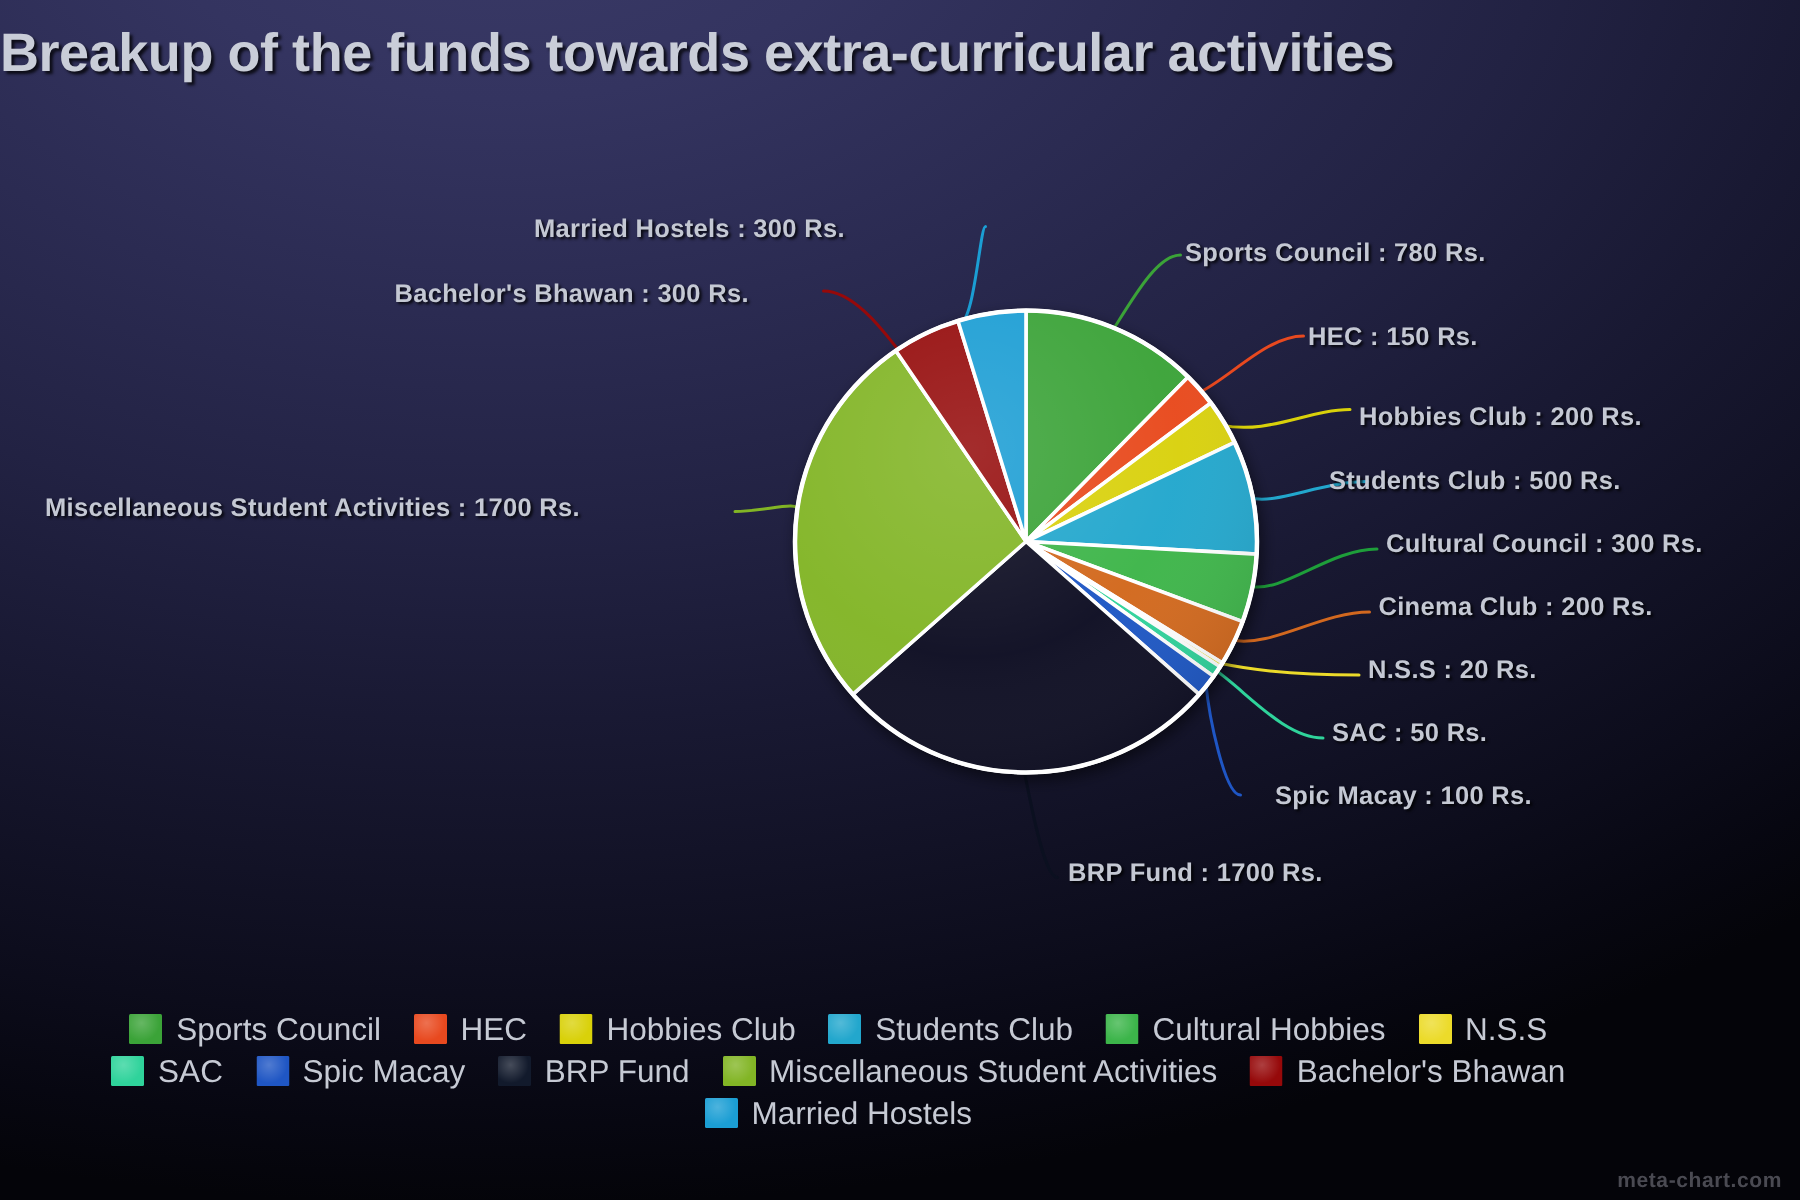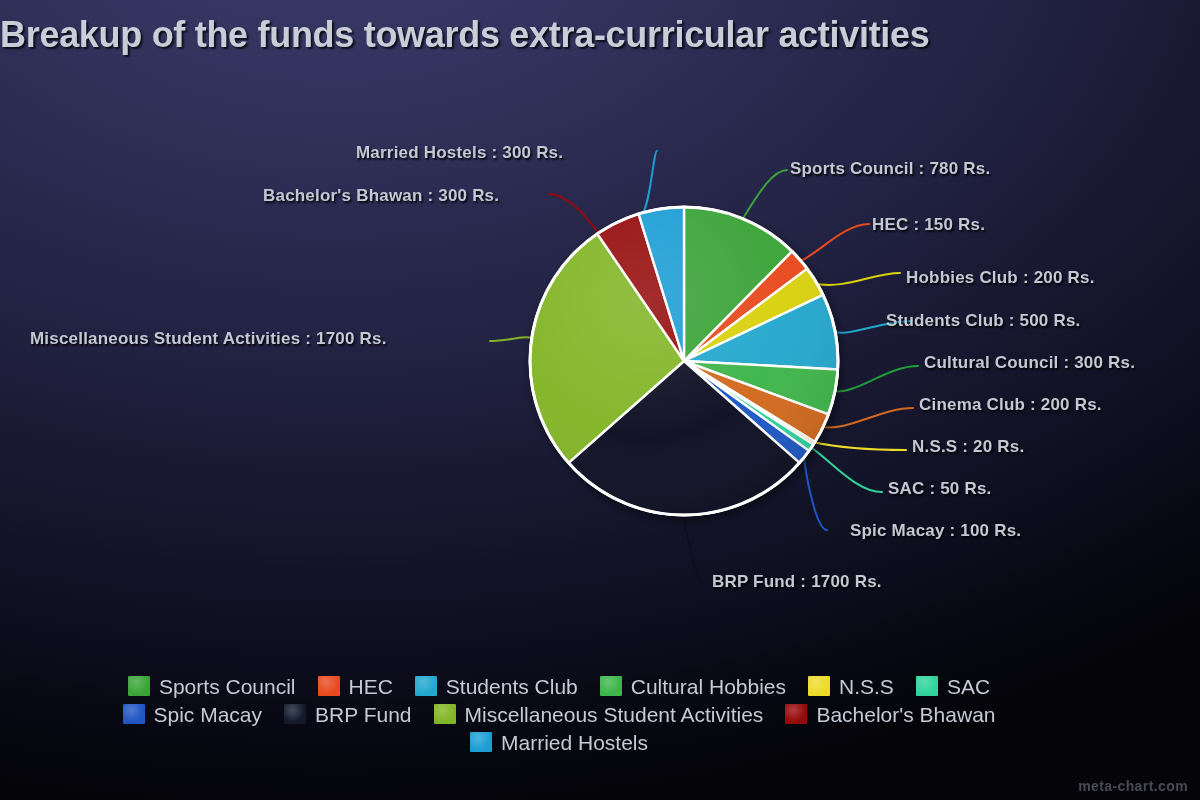--- a/index.html
+++ b/index.html
@@ -185,20 +185,24 @@
   <div id="legend">
       <div class="legend-item">
         <span class="legend-swatch" style="background: radial-gradient(circle at 38% 30%, rgba(255, 255, 255, 0.22), rgba(255, 255, 255, 0) 62%), rgb(59, 163, 56);"></span>
         <span class="legend-label">Sports Council</span>
       </div>
       <div class="legend-item">
         <span class="legend-swatch" style="background: radial-gradient(circle at 38% 30%, rgba(255, 255, 255, 0.22), rgba(255, 255, 255, 0) 62%), rgb(232, 73, 31);"></span>
         <span class="legend-label">HEC</span>
       </div>
       <div class="legend-item">
+        <span class="legend-swatch" style="background: radial-gradient(circle at 38% 30%, rgba(255, 255, 255, 0.22), rgba(255, 255, 255, 0) 62%), rgb(217, 209, 10);"></span>
+        <span class="legend-label">Hobbies Club</span>
+      </div>
+      <div class="legend-item">
         <span class="legend-swatch" style="background: radial-gradient(circle at 38% 30%, rgba(255, 255, 255, 0.22), rgba(255, 255, 255, 0) 62%), rgb(34, 167, 205);"></span>
         <span class="legend-label">Students Club</span>
       </div>
       <div class="legend-item">
         <span class="legend-swatch" style="background: radial-gradient(circle at 38% 30%, rgba(255, 255, 255, 0.22), rgba(255, 255, 255, 0) 62%), rgb(60, 181, 74);"></span>
         <span class="legend-label">Cultural Hobbies</span>
       </div>
       <div class="legend-item">
         <span class="legend-swatch" style="background: radial-gradient(circle at 38% 30%, rgba(255, 255, 255, 0.22), rgba(255, 255, 255, 0) 62%), rgb(236, 219, 42);"></span>
         <span class="legend-label">N.S.S</span>

